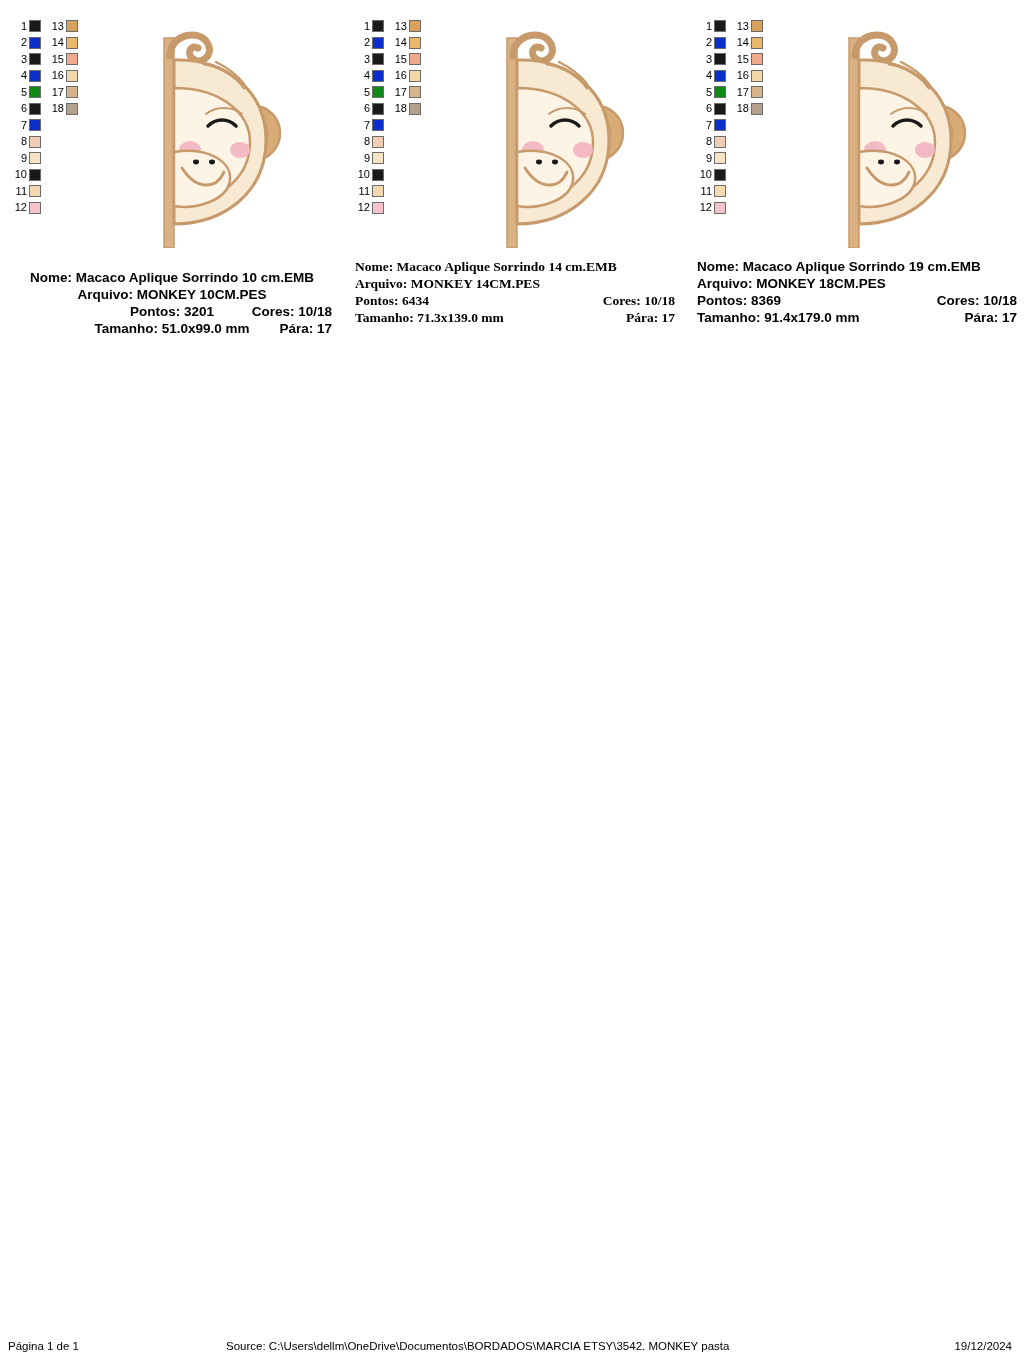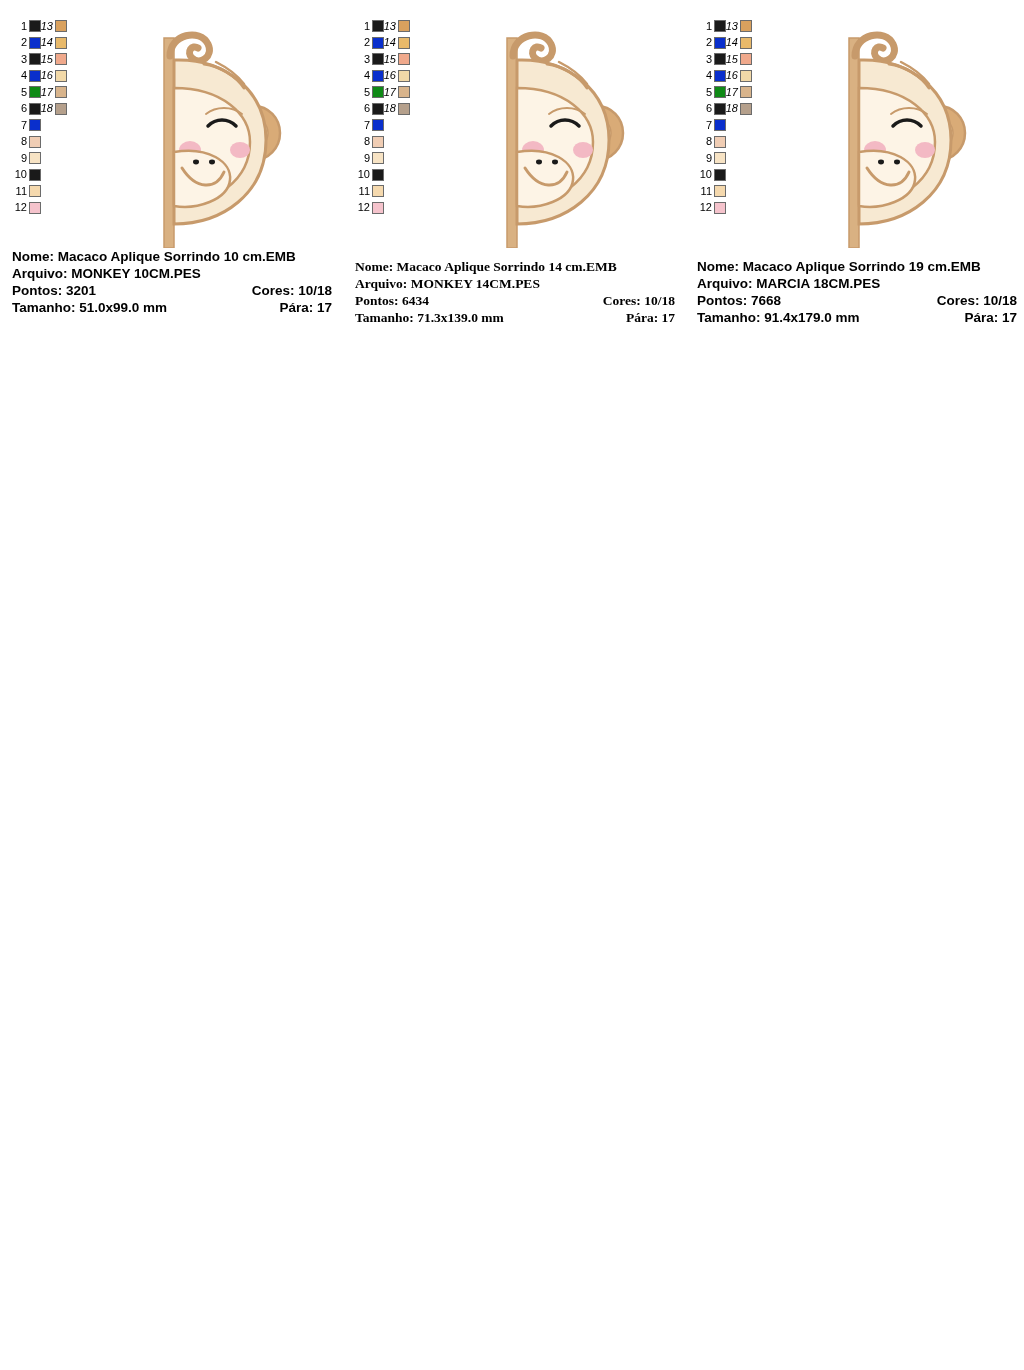--- a/index.html
+++ b/index.html
@@ -42,21 +42,21 @@
     position: absolute;
     left: 0;
     top: 0;
     width: 86px;
   }
   .legend-col {
     position: absolute;
     top: 0;
   }
   .legend-col.left { left: 0; }
-  .legend-col.right { left: 26px; font-style: italic; }
+  .legend-col.right { left: 37px; }
 
   .legend-row {
     display: flex;
     align-items: center;
     height: 16.5px;
   }
   .legend-num {
     font-size: 11px;
     line-height: 11px;
     width: 15px;
@@ -84,21 +84,21 @@
 
   
   .info {
     position: absolute;
     font-size: 13.5px;
     font-weight: bold;
     line-height: 17px;
     white-space: nowrap;
     font-family: "Liberation Sans", sans-serif;
   }
-  .info-0 { left: 12px; top: 248px; width: 320px; }
+  .info-0 { left: 12px; top: 269px; width: 320px; text-align: center; }
   .info-1 { left: 355px; top: 258px; width: 320px; font-family: Liberation Serif, serif; }
   .info-2 { left: 697px; top: 258px; width: 320px; }
 
   .info .line {
     display: block;
     position: relative;
     height: 17px;
   }
   .info .right {
     position: absolute;
@@ -465,19 +465,24 @@
           <ellipse cx="92" cy="144" rx="3" ry="2.4" fill="#1a1a1a"></ellipse>
           <ellipse cx="108" cy="144" rx="3" ry="2.4" fill="#1a1a1a"></ellipse>
         </svg>
       </div>
 
     </div>
   </div>
 
   <div class="info info-2">
     <span class="line"><span>Nome:</span> <span>Macaco Aplique Sorrindo 19 cm.EMB</span></span>
-    <span class="line"><span>Arquivo:</span> <span>MARCIA 18CM.PES</span></span>
-    <span class="line"><span>Pontos:</span> <span>7668</span><span class="right"><span>Cores:</span> <span>10/18</span></span></span>
+    <span class="line"><span>Arquivo:</span> <span>MONKEY 18CM.PES</span></span>
+    <span class="line"><span>Pontos:</span> <span>8369</span><span class="right"><span>Cores:</span> <span>10/18</span></span></span>
     <span class="line"><span>Tamanho:</span> <span>91.4x179.0 mm</span><span class="right"><span>Pára:</span> <span>17</span></span></span>
   </div>
 
+  <div class="footer">
+    <span class="fl">Página 1 de 1</span>
+    <span class="fc">Source: C:\Users\dellm\OneDrive\Documentos\BORDADOS\MARCIA ETSY\3542. MONKEY pasta</span>
+    <span class="fr">19/12/2024</span>
+  </div>
 
 </div>
 
 </body></html>

